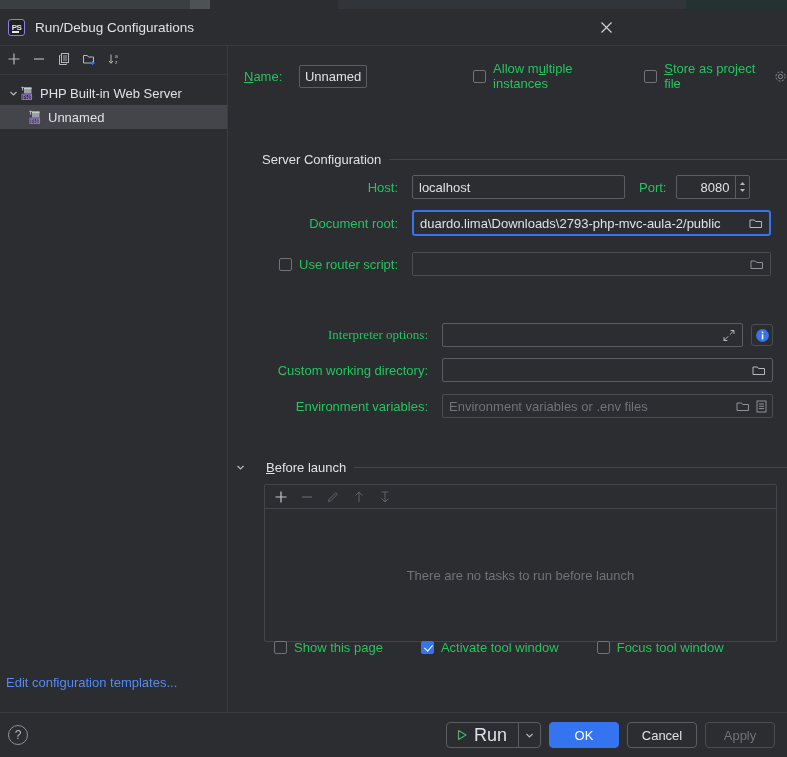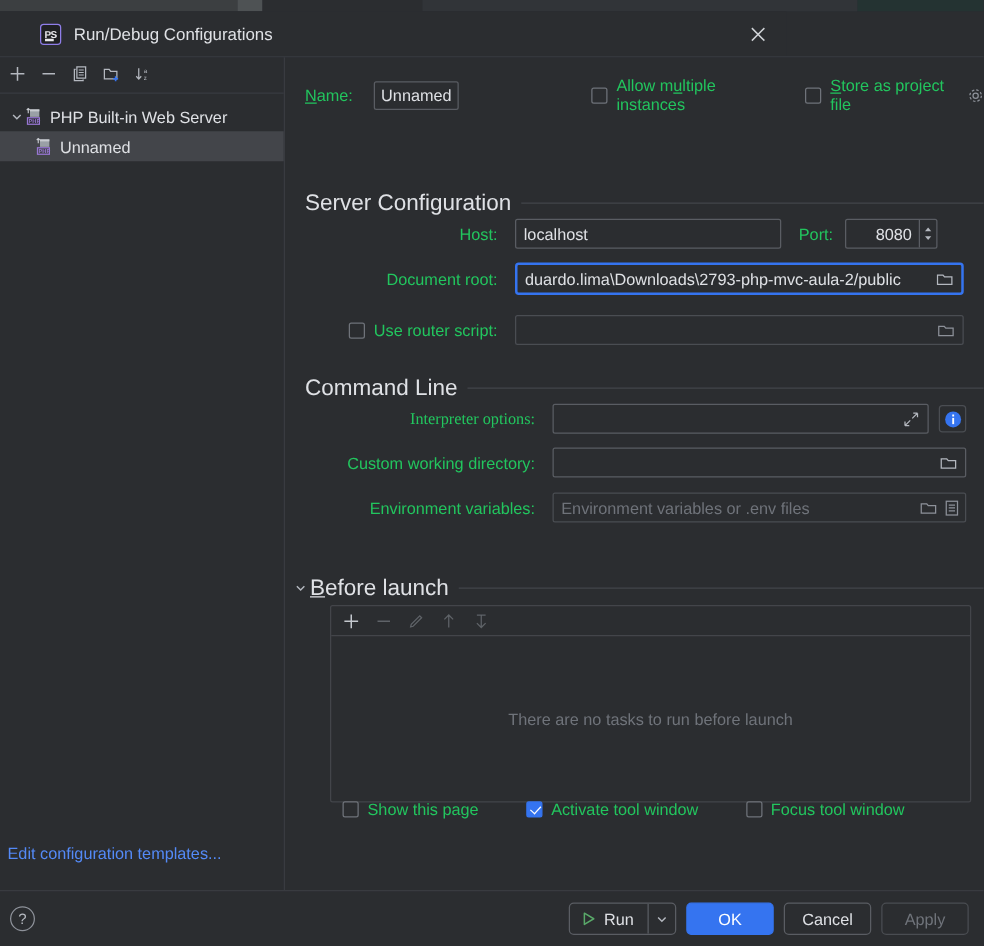--- a/index.html
+++ b/index.html
@@ -16,21 +16,21 @@
   .root { position: relative; width: 787px; height: 757px; }
 
   
   .bg-strip { position:absolute; left:0; top:0; width:787px; height:9px; background:#2b2d30; }
   .bg-seg { position:absolute; top:0; height:9px; }
 
   
   .titlebar {
     position:absolute; left:0; top:9px; width:629px; height:36px;
     background:#2b2d30;
-    display:flex; align-items:center;padding-left:24px;
+    display:flex; align-items:center;
   }
   .ps-icon {
     width:17px; height:17px; margin-left:8px;
     border:1.5px solid #8f7ee8; border-radius:3px;
     background:#1f2022;
     display:flex; align-items:center; justify-content:center;
     font-size:8px; font-weight:bold; color:#e8e8ea; letter-spacing:-0.5px;
     font-family:"Liberation Sans", sans-serif;
     position:relative;
   }
@@ -98,21 +98,21 @@
   .cb { width:13px; height:13px; border:1px solid #6f737a; border-radius:2px; background:#2b2d30; flex:none; position:relative; cursor:pointer; }
   .cb.checked { background:#3574f0; border-color:#3574f0; }
   .cb.checked::after {
     content:""; position:absolute; left:4px; top:1px; width:4px; height:7px;
     border:solid #fff; border-width:0 1.8px 1.8px 0; transform:rotate(42deg);
   }
   .cb-wrap { display:flex; align-items:center; gap:7px; cursor:pointer; }
 
   
   .sect { position:absolute; display:flex; align-items:center; width:543px; }
-  .sect-title { font-size:18px; color:#dfe1e5; white-space:nowrap; }
+  .sect-title { font-size:13px; color:#dfe1e5; white-space:nowrap;margin-left:18px; }
   .sect-line { flex:1; height:1px; background:#43454a; margin-left:8px; }
 
   .field {
     background:#2b2d30; border:1px solid #5a5d63; border-radius:2px;
     height:24px; display:flex; align-items:center; padding:0 4px 0 6px;
     font-size:13px; color:#dfe1e5;
   }
   .field.focused { border:2px solid #3574f0; border-radius:3px; }
   .field.disabled { border-color:#4a4d52; }
   .field .val { flex:1; overflow:hidden; white-space:nowrap; }
@@ -141,21 +141,21 @@
   .btns { margin-left:auto; display:flex; align-items:center; gap:8px; margin-right:12px; }
   .btn {
     height:26px; min-width:70px; border-radius:4px; border:1px solid #5a5d63;
     background:#2b2d30; color:#dfe1e5; font-size:13px;
     display:flex; align-items:center; justify-content:center; cursor:pointer;
     padding:0 12px;
   }
   .btn.primary { background:#3574f0; border-color:#3574f0; color:#fff; }
   .btn.disabled { color:#6f737a; border-color:#4a4d52; cursor:default; }
   .run-group { display:flex; align-items:center; height:26px; border:1px solid #5a5d63; border-radius:4px; overflow:hidden; }
-  .run-main { display:flex; align-items:center; gap:6px; padding:0 11px 0 9px; height:100%; cursor:pointer; font-size:13px; }
+  .run-main { display:flex; align-items:center; gap:6px; padding:0 11px 0 9px; height:100%; cursor:pointer; font-size:18px; }
   .run-arrow { width:22px; height:100%; border-left:1px solid #5a5d63; display:flex; align-items:center; justify-content:center; cursor:pointer; }
 
   .bottom-checks { position:absolute; left:16px; top:594px; display:flex; align-items:center; gap:38px; font-size:13px; }
 </style>
 </head>
 <body>
 
 <div class="root">
 
   <div class="bg-strip">
@@ -318,24 +318,20 @@
         <div class="field disabled" style="width:359px;">
           <span class="val"></span>
           <span class="ficon">
             <svg width="14" height="13" viewBox="0 0 14 13">
                 <path d="M1 3 V10.5 H12.5 V4.5 H6.6 L5.4 3 Z" stroke="#8d9199" fill="none" stroke-width="1"></path>
               </svg>
           </span>
         </div>
       </div>
 
-      <div class="sect" style="left:16px; top:254px;">
-        <span class="sect-title">Command Line</span>
-        <span class="sect-line"></span>
-      </div>
 
       <div style="position:absolute; left:16px; top:277px; width:543px; height:24px; display:flex; align-items:center;">
         <div class="lbl" style="width:198px; text-align:right; padding-right:14px;font-family:Liberation Serif, serif;">Interpreter options:</div>
         <div class="field" style="width:301px;">
           <span class="val"></span>
           <span class="ficon">
             <svg width="14" height="13" viewBox="0 0 14 13">
               <path d="M12 1.5 L7.8 5.7 M12 1.5 H8.6 M12 1.5 V4.8" stroke="#b4b8bf" fill="none" stroke-width="1"></path>
               <path d="M2 11.5 L6.2 7.3 M2 11.5 H5.4 M2 11.5 V8.2" stroke="#b4b8bf" fill="none" stroke-width="1"></path>
             </svg>

